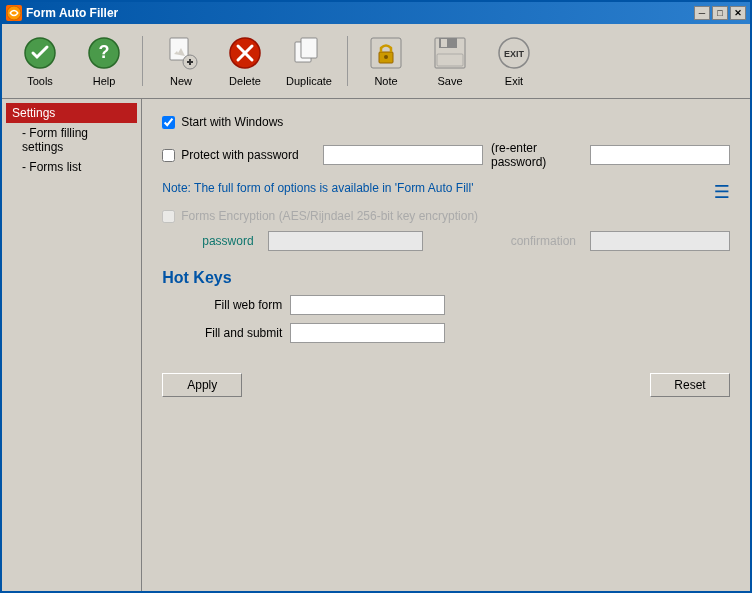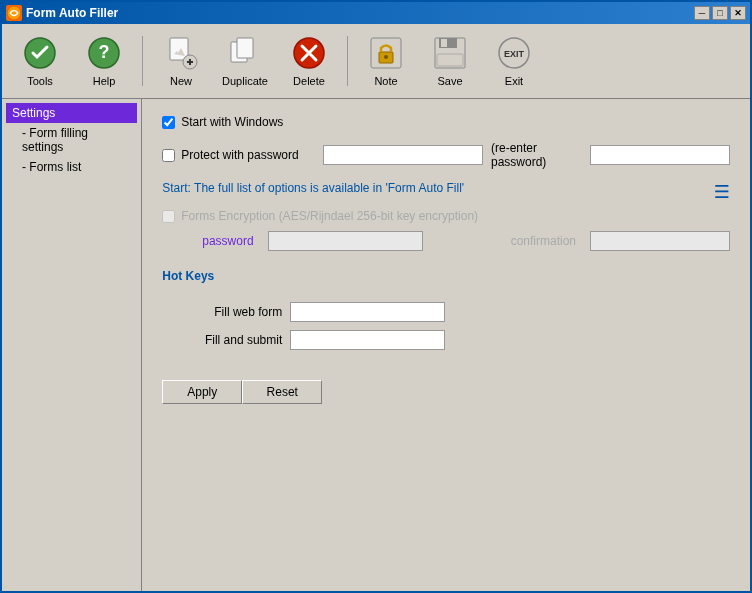--- a/index.html
+++ b/index.html
@@ -123,21 +123,21 @@
       padding: 4px;
     }
 
     .sidebar-item {
       padding: 3px 6px;
       cursor: pointer;
       font-size: 12px;
     }
 
     .sidebar-item.active {
-      background: #6d28d9;
+      background: #b91c1c;
       color: white;
     }
 
     .sidebar-item.indent {
       padding-left: 16px;
       color: #000;
     }
 
     .sidebar-item.indent::before {
       content: '- ';
@@ -177,23 +177,23 @@
       font-size: 12px;
     }
 
     .note-text {
       color: #0054a6;
       font-size: 12px;
     }
 
     .hotkeys-title {
       color: #0054a6;
-      font-size: 12px;
+      font-size: 16px;
       font-weight: bold;
-      margin-bottom: 19px;
+      margin-bottom: 8px;
     }
 
     .hotkey-input {
       border: 1px solid #999;
       background: white;
       height: 20px;
       padding: 1px 4px;
       font-size: 12px;
       width: 160px;
     }
@@ -216,21 +216,21 @@
     }
 
     .hotkey-item-label {
       font-size: 12px;
       text-align: right;
       width: 100px;
     }
 
     .bottom-buttons {
       display: flex;
-      justify-content: flex-start;
+      justify-content: space-between;
       margin-top: 20px;
       padding-top: 10px;
     }
 
     .btn-apply, .btn-reset {
       width: 80px;
       height: 24px;
       background: #d4d0c8;
       border: 1px solid #808080;
       cursor: pointer;
@@ -327,38 +327,38 @@
           <line x1="23" y1="26" x2="29" y2="26" stroke="#333" stroke-width="2"></line>
           <line x1="26" y1="23" x2="26" y2="29" stroke="#333" stroke-width="2"></line>
         </svg>
       </div>
       <span class="btn-label">New</span>
     </div>
 
     <div class="toolbar-btn">
       <div class="btn-icon">
         <svg width="34" height="34" viewBox="0 0 34 34">
+          <circle cx="17" cy="17" r="15" fill="#cc2200" stroke="#991100" stroke-width="1.5"></circle>
+          <line x1="10" y1="10" x2="24" y2="24" stroke="white" stroke-width="3" stroke-linecap="round"></line>
+          <line x1="24" y1="10" x2="10" y2="24" stroke="white" stroke-width="3" stroke-linecap="round"></line>
+        </svg>
+      </div>
+      <span class="btn-label">Delete</span>
+    </div>
+
+    <div class="toolbar-btn">
+      <div class="btn-icon">
+        <svg width="34" height="34" viewBox="0 0 34 34">
           <rect x="3" y="6" width="16" height="20" rx="1" fill="white" stroke="#888" stroke-width="1"></rect>
           <rect x="4" y="7" width="14" height="18" fill="#f8f8f8"></rect>
           <rect x="9" y="2" width="16" height="20" rx="1" fill="white" stroke="#888" stroke-width="1"></rect>
           <rect x="10" y="3" width="14" height="18" fill="#f8f8f8"></rect>
         </svg>
       </div>
       <span class="btn-label">Duplicate</span>
-    </div>
-
-    <div class="toolbar-btn">
-      <div class="btn-icon">
-        <svg width="34" height="34" viewBox="0 0 34 34">
-          <circle cx="17" cy="17" r="15" fill="#cc2200" stroke="#991100" stroke-width="1.5"></circle>
-          <line x1="10" y1="10" x2="24" y2="24" stroke="white" stroke-width="3" stroke-linecap="round"></line>
-          <line x1="24" y1="10" x2="10" y2="24" stroke="white" stroke-width="3" stroke-linecap="round"></line>
-        </svg>
-      </div>
-      <span class="btn-label">Delete</span>
     </div>
 
     <div class="separator"></div>
 
     <div class="toolbar-btn">
       <div class="btn-icon">
         <svg width="34" height="34" viewBox="0 0 34 34">
           <rect x="2" y="2" width="30" height="30" rx="2" fill="#d4d0c8" stroke="#888" stroke-width="1"></rect>
           <rect x="10" y="16" width="14" height="11" rx="1" fill="#cc9900" stroke="#996600" stroke-width="1"></rect>
           <path d="M12 16 L12 12 Q17 7 22 12 L22 16" fill="none" stroke="#cc9900" stroke-width="2.5"></path>
@@ -412,33 +412,33 @@
         <label class="checkbox-label" style="width:170px;">
           <input type="checkbox" style="">
           <span>Protect with password</span>
         </label>
         <input type="text" style="width: 160px;">
         <span style="margin-left:8px;">(re-enter password)</span>
         <input type="text" style="width: 140px;">
       </div>
 
       <div class="row" style="margin-bottom:6px;">
-        <span class="note-text">Start: The full list of options is available in 'Form Auto Fill'</span>
+        <span class="note-text">Note: The full form of options is available in 'Form Auto Fill'</span>
         <span class="align-icon" style="margin-left:auto;">☰</span>
       </div>
 
       <div class="encrypt-row">
         <label class="checkbox-label" style="color:#aaa;">
           <input type="checkbox" disabled="" style="">
           <span>Forms Encryption (AES/Rijndael 256-bit key encryption)</span>
         </label>
       </div>
 
       <div class="enc-fields" style="margin-bottom:18px;">
-        <span style="margin-left:40px; margin-right:6px; color:#6d28d9;">password</span>
+        <span style="margin-left:40px; margin-right:6px; color:#0f766e;">password</span>
         <input type="text" style="width: 155px; background: rgb(232, 232, 232);">
         <span style="margin-left:80px; margin-right:6px; color:#aaa;">confirmation</span>
         <input type="text" style="width: 140px; background: rgb(232, 232, 232);">
       </div>
 
       <div>
         <div class="hotkeys-title">Hot Keys</div>
 
         <div class="hotkeys-grid">
 

